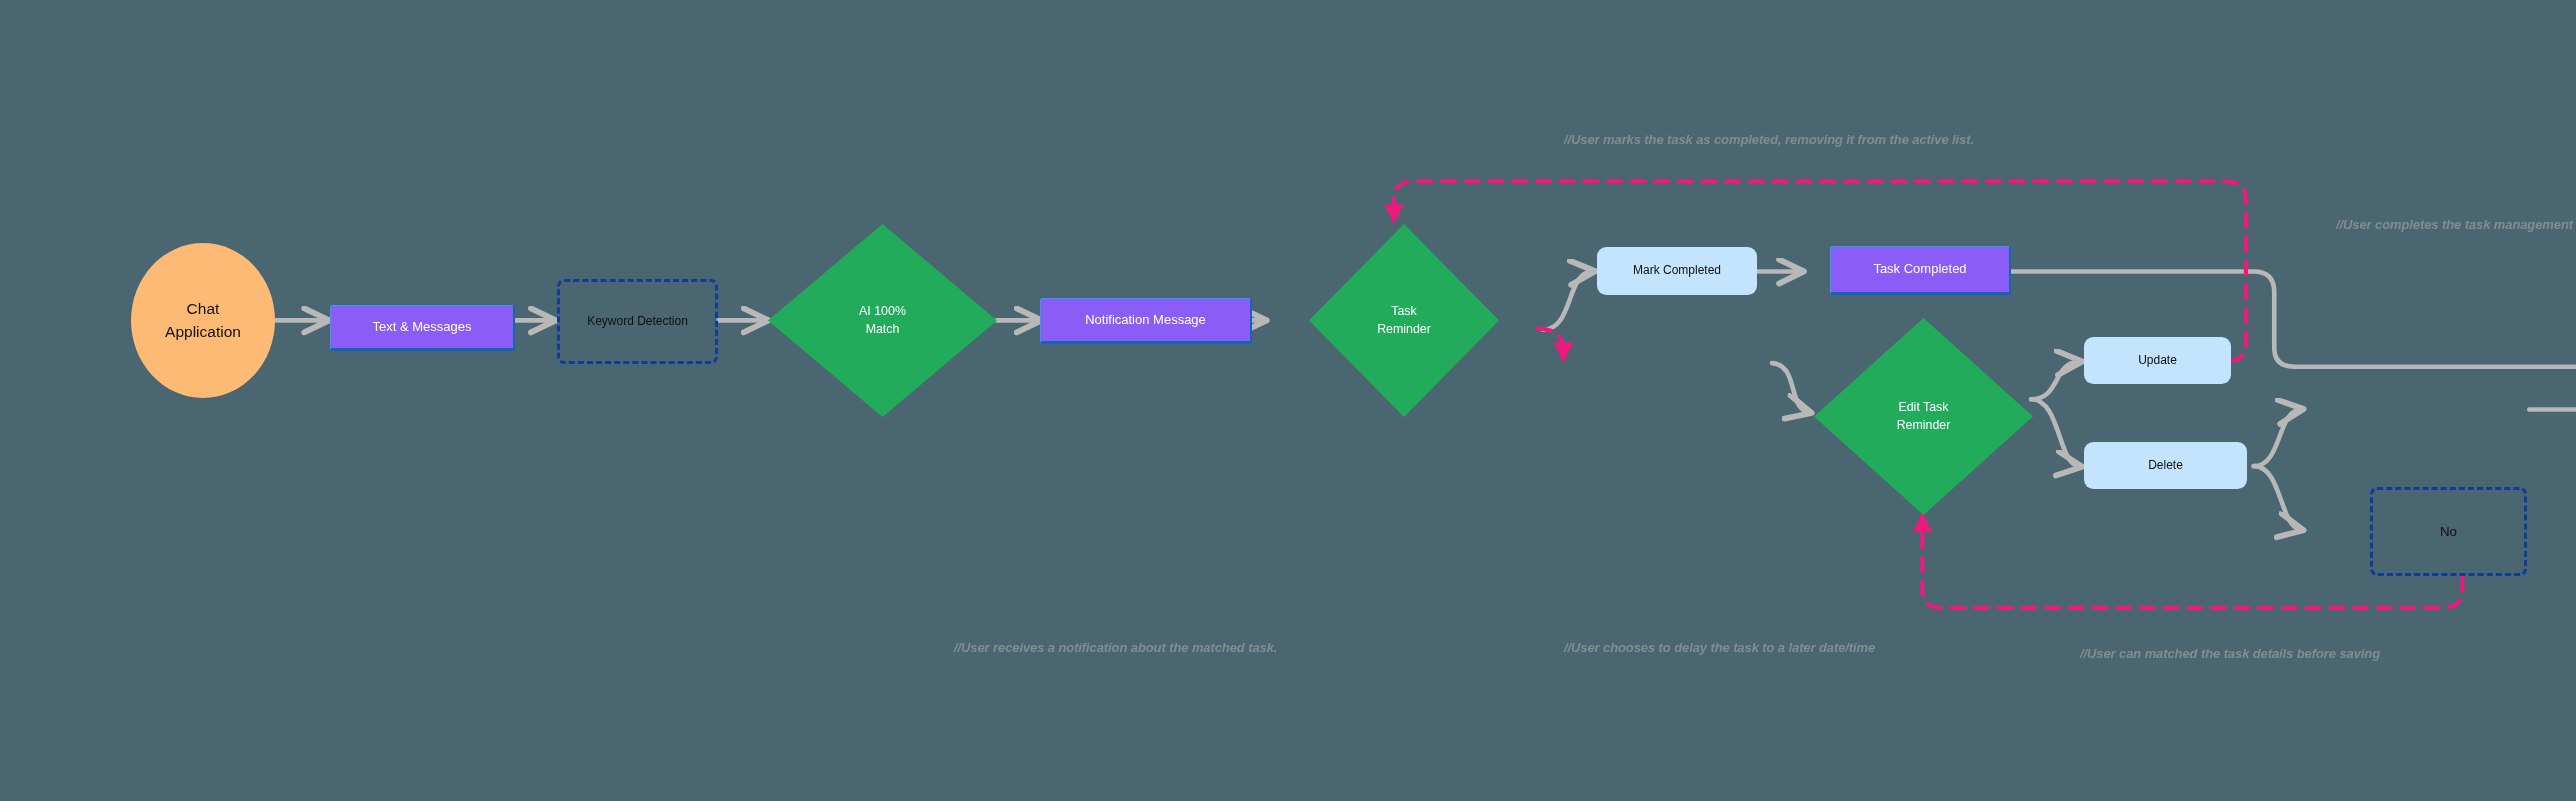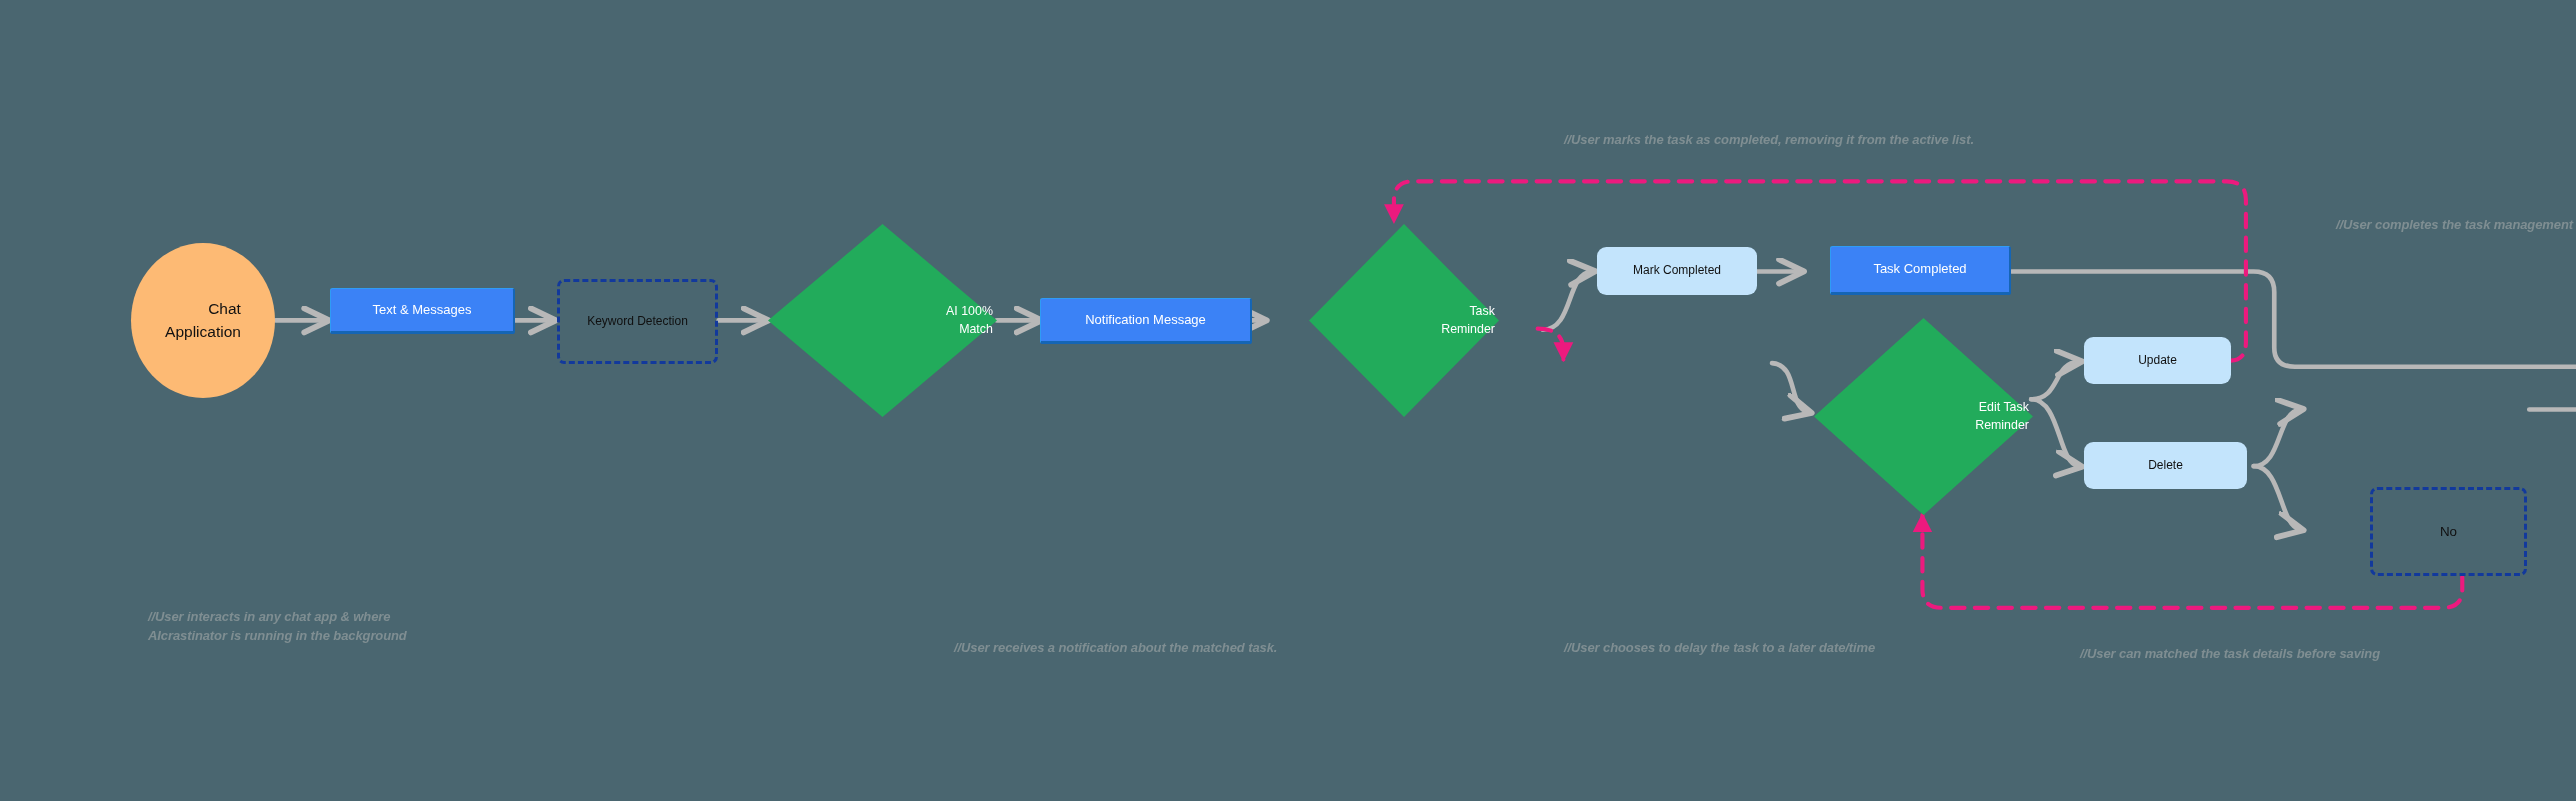--- a/index.html
+++ b/index.html
@@ -20,35 +20,35 @@
     left: 0; top: 0;
     width: 2980px;
     height: 801px;
     pointer-events: none;
   }
   .node {
     position: absolute;
     display: flex;
     align-items: center;
     justify-content: center;
-    text-align: right;
+    text-align: center;
     box-sizing: border-box;
     line-height: 1.45;
   }
   
   .n-terminator {
     background: #fdba74;
     border-radius: 50%;
     color: #111111;
     font-size: 15.5px;
     font-weight: 400;
   }
   
   .n-process {
-    background: #3b82f6;
+    background: #8b5cf6;
     color: #ffffff;
     font-size: 13px;
     border-radius: 2.6px;
     border-bottom: 3.6px solid #1565b5;
     border-right: 2.6px solid #1565b5;
     border-top: 1px solid #2f9cf5;
     border-left: 1px solid #2f9cf5;
   }
   
   .n-dashed {
@@ -149,21 +149,21 @@
       <path d="M2985,638 Q3035,638 3035,680 L3035,698" marker-end="url(#ah-pink)"></path>
 
       <path d="M4780,1120 L4780,1144 Q4780,1180 4742,1180 L3770,1180 Q3732,1180 3732,1144 L3732,1000" marker-end="url(#ah-pink)"></path>
     </g>
   </svg>
 
   <div class="node n-terminator" style="left:131px; top:243px; width:144px; height:155px;">
     <span>Chat<br>Application</span>
   </div>
 
-  <div class="node n-process" style="left:330px; top:288px; width:185px; height:46px;">
+  <div class="node n-process" style="left:330px; top:305px; width:185px; height:46px;">
     <span>Text &amp; Messages</span>
   </div>
 
   <div class="node n-dashed small-label" style="left:557px; top:279px; width:161px; height:85px;">
     <span>Keyword Detection</span>
   </div>
 
   <div class="node n-decision" style="left:768px; top:224px; width:229px; height:193px;">
     <span class="diamond-shape"></span>
     <span class="diamond-label">AI 100%<br>Match</span>
@@ -202,21 +202,20 @@
 
 
   <div class="node n-dashed" style="left:2370px; top:487px; width:157px; height:89px;">
     <span>No</span>
   </div>
 
   <div class="ann" style="left:1564px; top:131px;">//User marks the task as completed, removing it from the active list.</div>
 
   <div class="ann" style="left:2336px; top:216px;">//User completes the task management process and exits the flow</div>
 
-  <div class="ann" style="left:148px; top:608px;">//User interacts in any chat app &amp; where<br>AIcrastinator is running in the background</div>
 
   <div class="ann" style="left:954px; top:639px;">//User receives a notification about the matched task.</div>
 
   <div class="ann" style="left:1564px; top:639px;">//User chooses to delay the task to a later date/time</div>
 
   <div class="ann" style="left:2080px; top:645px;">//User can matched the task details before saving</div>
 
 </div>
 
 

